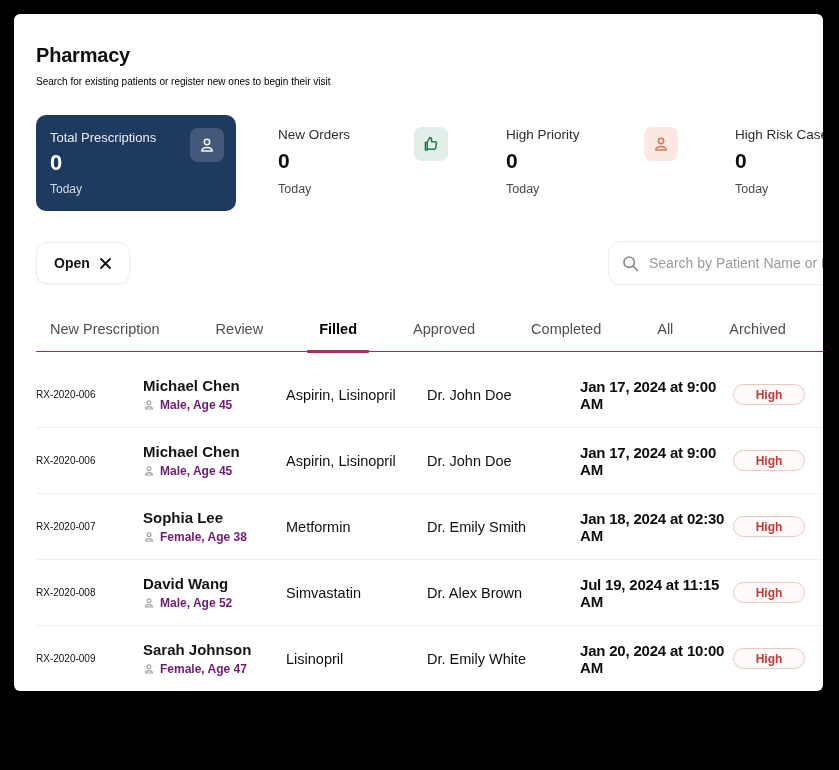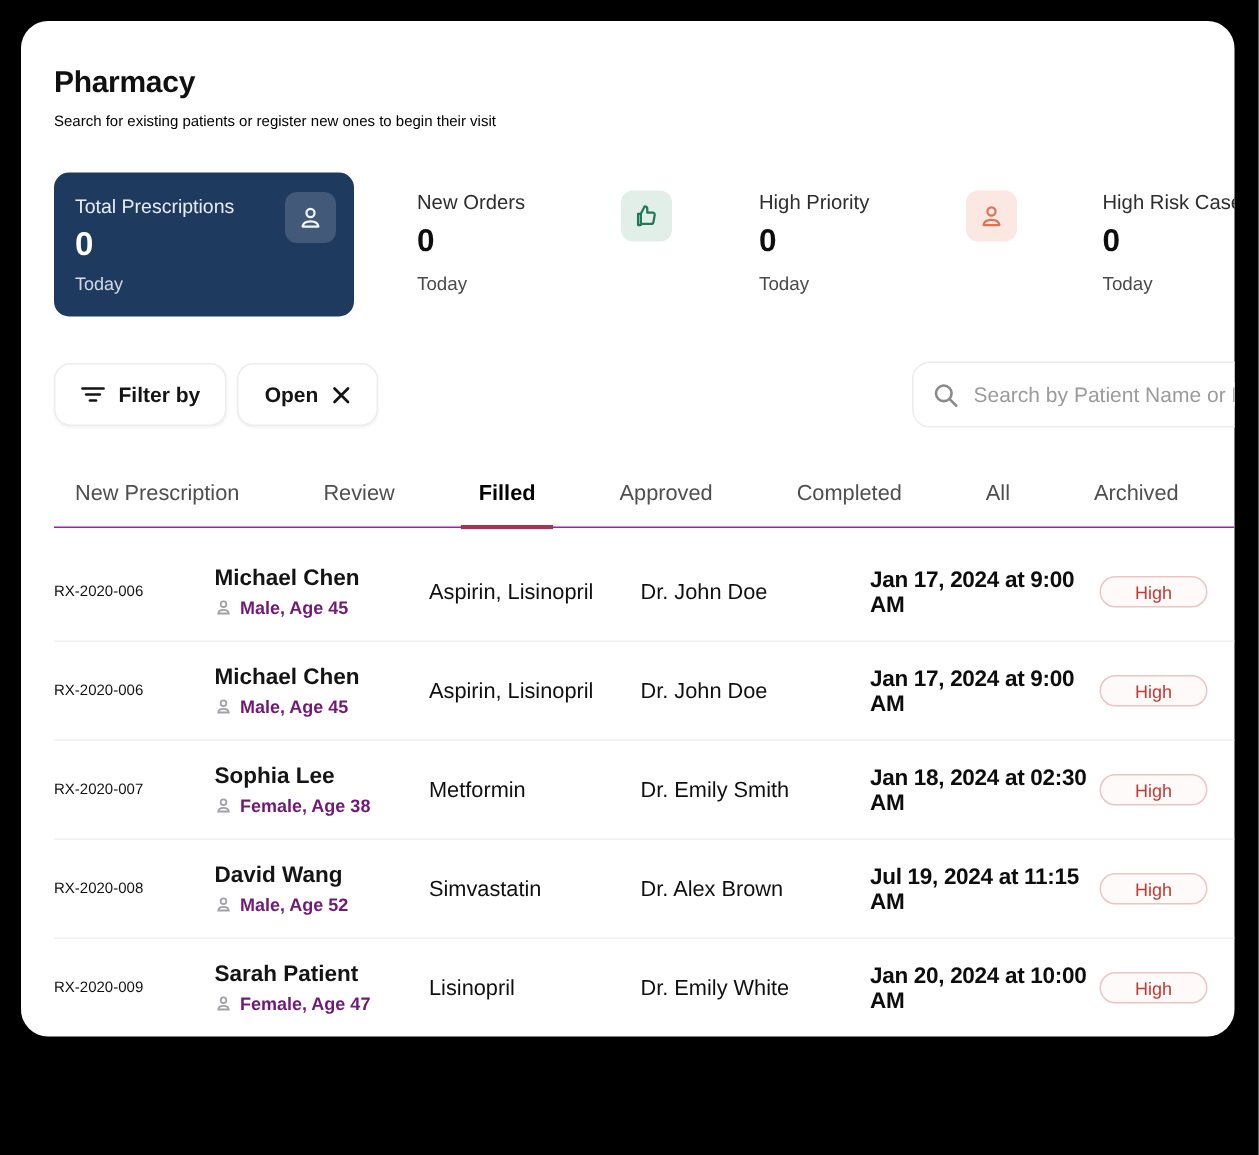--- a/index.html
+++ b/index.html
@@ -1,21 +1,21 @@
 <!DOCTYPE html>
 <html><head>
 <meta charset="utf-8">
 <style>
   * { margin:0; padding:0; box-sizing:border-box; }
   html,body { width:839px; height:770px; }
   body { font-family:"Liberation Sans","DejaVu Sans",sans-serif; background:#000; }
 
   .frame { position:relative; width:839px; height:770px; background:#000; overflow:hidden; }
   .panel { position:absolute; left:14px; top:14px; width:809px; height:677px;
-           background:#fff; border-radius:18px; overflow:hidden;
+           background:#fff; border-radius:6px; overflow:hidden;
            padding:30px 0 0 22px; }
 
   
   .page-title { font-size:20px; font-weight:bold; color:#101010; letter-spacing:-0.2px; }
   .page-subtitle { margin-top:9px; font-size:10px; color:#000000; }
 
   
   .stats { margin-top:28px; display:flex; width:899px; }
   .stat-card { flex:none; }
   .stat-card.dark { width:200px; margin-right:42px; height:96px; background:#1f3a5f;
@@ -70,21 +70,21 @@
   .cell-order { font-size:10px; color:#101010; }
   .pname { font-size:15px; font-weight:bold; color:#141414; }
   .pmeta { margin-top:4px; display:flex; align-items:center; gap:5px;
            font-size:12px; color:#701a75;font-weight:bold; }
   .pmeta svg { color:#a2a2a8; flex:none; }
   .cell-allergy,.cell-doctor { font-size:14.5px; color:#101010; }
   .cell-date { font-size:15px; font-weight:bold; color:#0d0d0d; letter-spacing:-0.2px; }
   .badge { display:inline-flex; align-items:center; justify-content:center;
            min-width:72px; height:21px; margin-left:-8px;
            border:1px solid #eac6c2; border-radius:999px; background:#fefafa;
-           color:#c23a32; font-size:12px; font-weight:normal; }
+           color:#c23a32; font-size:12px; font-weight:bold; }
 </style>
 </head>
 <body>
 
 <div class="frame">
   <div class="panel">
 
     <div class="page-title">Pharmacy</div>
     <div class="page-subtitle">Search for existing patients or register new ones to begin their visit</div>
 
@@ -133,30 +133,20 @@
         <div>
           <div class="stat-label">High Risk Cases</div>
           <div class="stat-value">0</div>
           <div class="stat-period">Today</div>
         </div>
       </div>
     </div>
 
     <div class="filter-row">
       <div class="btn">
-        <svg width="16" height="14" viewBox="0 0 16 14">
-            <g stroke="#141414" stroke-width="1.8" stroke-linecap="round">
-              <line x1="1" y1="3" x2="15" y2="3"></line>
-              <line x1="3.5" y1="7" x2="12.5" y2="7"></line>
-              <line x1="6" y1="11" x2="10" y2="11"></line>
-            </g>
-          </svg>
-        <span>Filter by</span>
-      </div>
-      <div class="btn">
         <span>Open</span>
         <svg width="13" height="13" viewBox="0 0 13 13">
             <g stroke="#141414" stroke-width="1.8" stroke-linecap="round">
               <line x1="2" y1="2" x2="11" y2="11"></line>
               <line x1="11" y1="2" x2="2" y2="11"></line>
             </g>
           </svg>
       </div>
       <div class="search-box">
         <svg width="17" height="17" viewBox="0 0 17 17">
@@ -258,21 +248,21 @@
         </div>
         <div class="cell-allergy">Simvastatin</div>
         <div class="cell-doctor">Dr. Alex Brown</div>
         <div class="cell-date">Jul 19, 2024 at 11:15 AM</div>
         <div><span class="badge">High</span></div>
       </div>
 
       <div class="row">
         <div class="cell-order">RX-2020-009</div>
         <div>
-          <div class="pname">Sarah Patient</div>
+          <div class="pname">Sarah Johnson</div>
           <div class="pmeta">
             <svg width="12" height="12" viewBox="0 0 24 24">
                 <g fill="none" stroke="currentColor" stroke-width="2.4" stroke-linecap="round">
                   <circle cx="12" cy="7.5" r="3.8"></circle>
                   <path d="M5 20c.4-3.2 3.4-4.8 7-4.8s6.6 1.6 7 4.8z"></path>
                 </g>
               </svg>
             <span>Female, Age 47</span>
           </div>
         </div>

